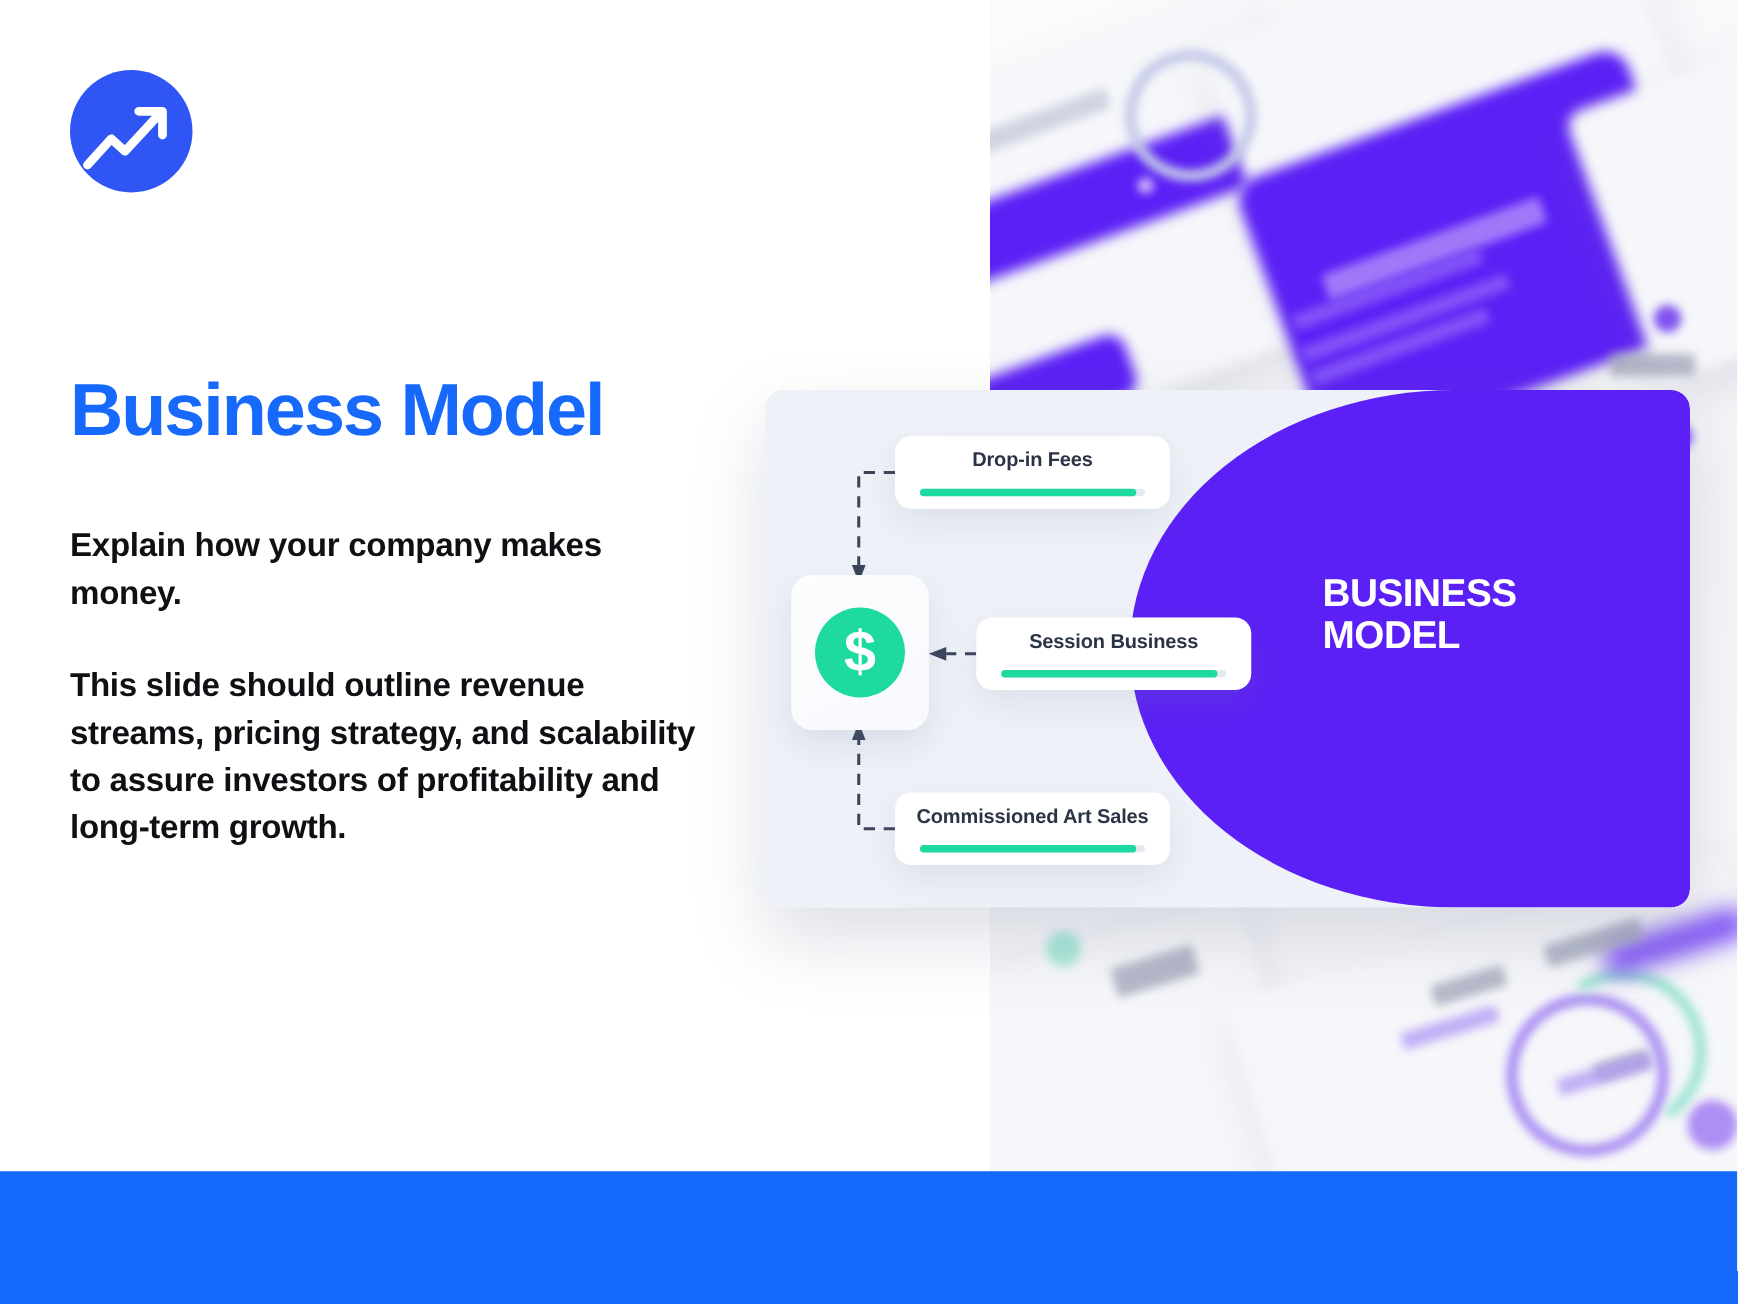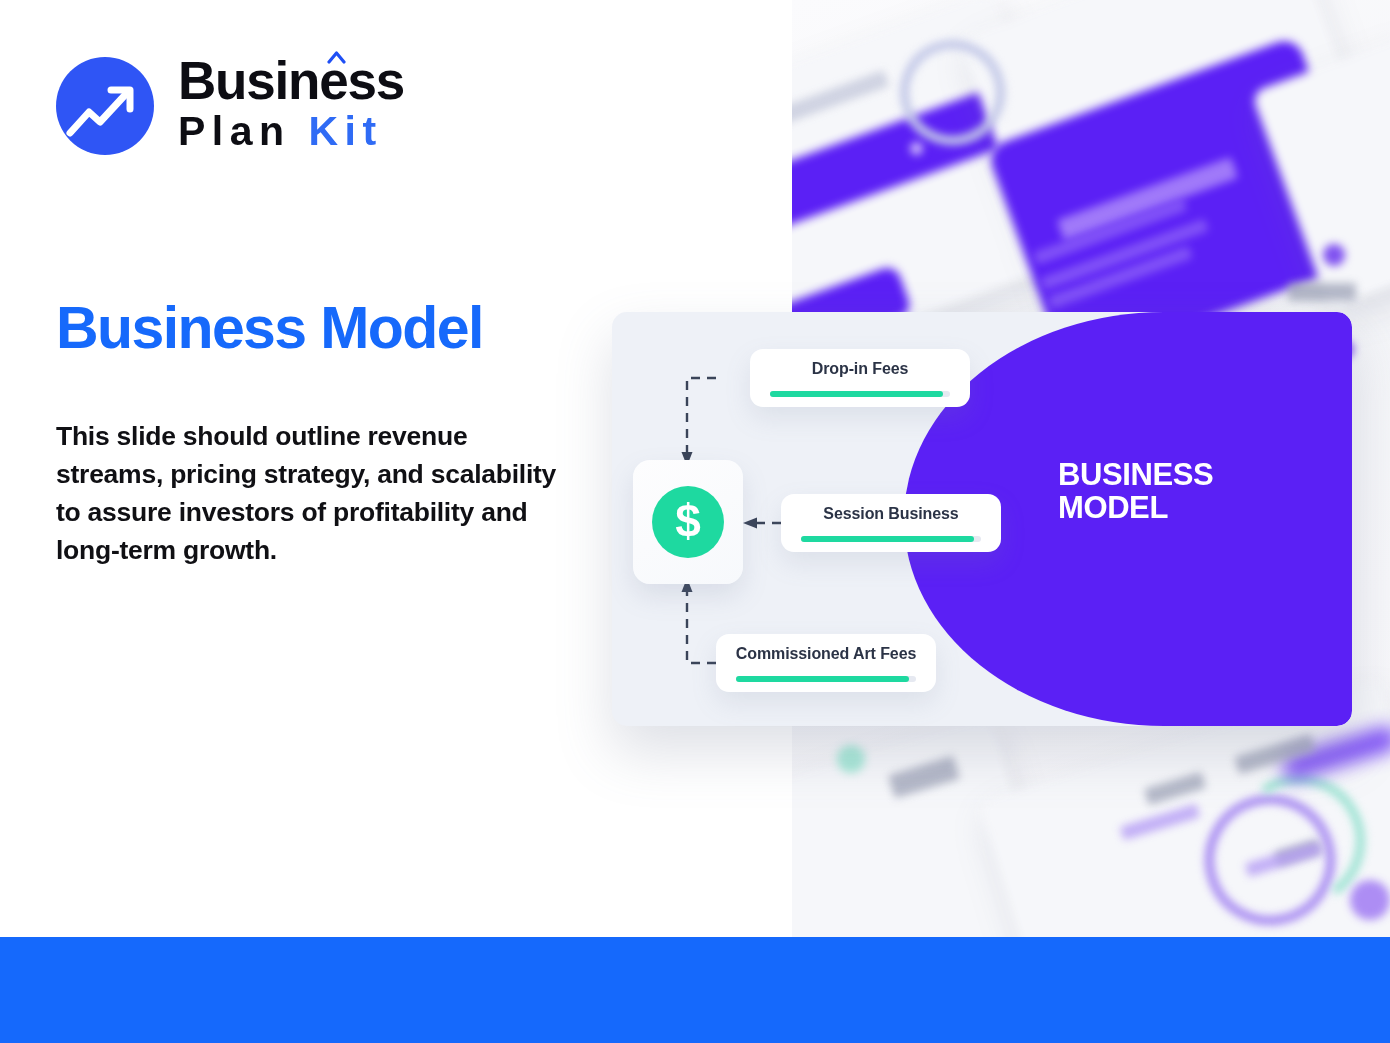--- a/index.html
+++ b/index.html
@@ -94,21 +94,21 @@
   .headline {
     position:absolute; left:56px; top:298px;
     font-size:59px; font-weight:700; letter-spacing:-1.6px;
     color:#1669fb; line-height:1.05; white-space:nowrap;
   }
   .copy {
     position:absolute; left:56px; top:418px; width:520px;
     color:#101014; font-size:26.5px; font-weight:700; line-height:1.43;
     letter-spacing:-.25px;
   }
-  .copy p + p { }
+  .copy p + p { margin-top:36px; }
 
   
   .viz-card {
     position:absolute; left:612px; top:312px;
     width:740px; height:414px;
     background:#eef1f7;
     border-radius:15px;
     box-shadow:0 26px 56px rgba(104,113,142,.22);
     z-index:8;
     overflow:hidden;
@@ -169,21 +169,21 @@
   .stream-track {
     margin-top:13px;
     height:6px; border-radius:3px;
     background:#e6e9f1;
     position:relative;
   }
   .stream-fill {
     position:absolute; left:0; top:0; height:6px; border-radius:3px;
     background:#1ed9a0;
   }
-  #stream-0 { left:750px; top:349px;  width:220px; height:58px; }
+  #stream-0 { left:716px; top:349px;  width:220px; height:58px; }
   #stream-0 .stream-track { width:180px; }
   #stream-1 { left:781px; top:494px;  width:220px; height:58px; }
   #stream-1 .stream-track { width:180px; }
   #stream-2 { left:716px; top:634px;  width:220px; height:58px; }
   #stream-2 .stream-track { width:180px; }
 
   
   .connectors { position:absolute; left:0; top:0; width:1390px; height:1043px; z-index:10; pointer-events:none; }
 
   
@@ -240,37 +240,26 @@
 
   <div class="left-panel">
 
     <div class="logo">
       <div class="logo-mark">
         <svg width="98" height="98" viewBox="0 0 98 98">
           <path d="M14 76 L33 55 L44 65 L69 38" fill="none" stroke="#ffffff" stroke-width="7" stroke-linecap="round" stroke-linejoin="round"></path>
           <path d="M55 33 L74 33 L74 52" fill="none" stroke="#ffffff" stroke-width="7" stroke-linecap="round" stroke-linejoin="round"></path>
         </svg>
       </div>
-      <div class="logo-words">
-        <div class="logo-line1">
-          <span>Business</span>
-          <svg class="logo-hat" viewBox="0 0 19 13">
-            <path d="M2 11 L9.5 2 L17 11" fill="none" stroke="#1f4ff5" stroke-width="3.2" stroke-linecap="round" stroke-linejoin="round"></path>
-          </svg>
-        </div>
-        <div class="logo-line2">
-          <span>Plan</span>
-          <span class="logo-kit">Kit</span>
-        </div>
-      </div>
     </div>
 
     <h1 class="headline">Business Model</h1>
 
     <div class="copy">
+      <p>Explain how your company makes money.</p>
       <p>This slide should outline revenue streams, pricing strategy, and scalability to assure investors of profitability and long-term growth.</p>
     </div>
 
   </div>
 
   <svg class="connectors">
 
     <path d="M716 378 L687 378 L687 452" fill="none" stroke="#3a4459" stroke-width="2.4" stroke-dasharray="9 7" stroke-linecap="butt"></path>
     <path d="M687 466 L681.5 452 L692.5 452 Z" fill="#3a4459"></path>
 
@@ -305,21 +294,21 @@
   </div>
 
   <div class="stream" id="stream-1">
     <div class="stream-label">Session Business</div>
     <div class="stream-track">
       <div class="stream-fill" style="width:96%"></div>
     </div>
   </div>
 
   <div class="stream" id="stream-2">
-    <div class="stream-label">Commissioned Art Fees</div>
+    <div class="stream-label">Commissioned Art Sales</div>
     <div class="stream-track">
       <div class="stream-fill" style="width:96%"></div>
     </div>
   </div>
 
   <div class="bottom-bar"></div>
 
 </div>
 
 </body></html>

